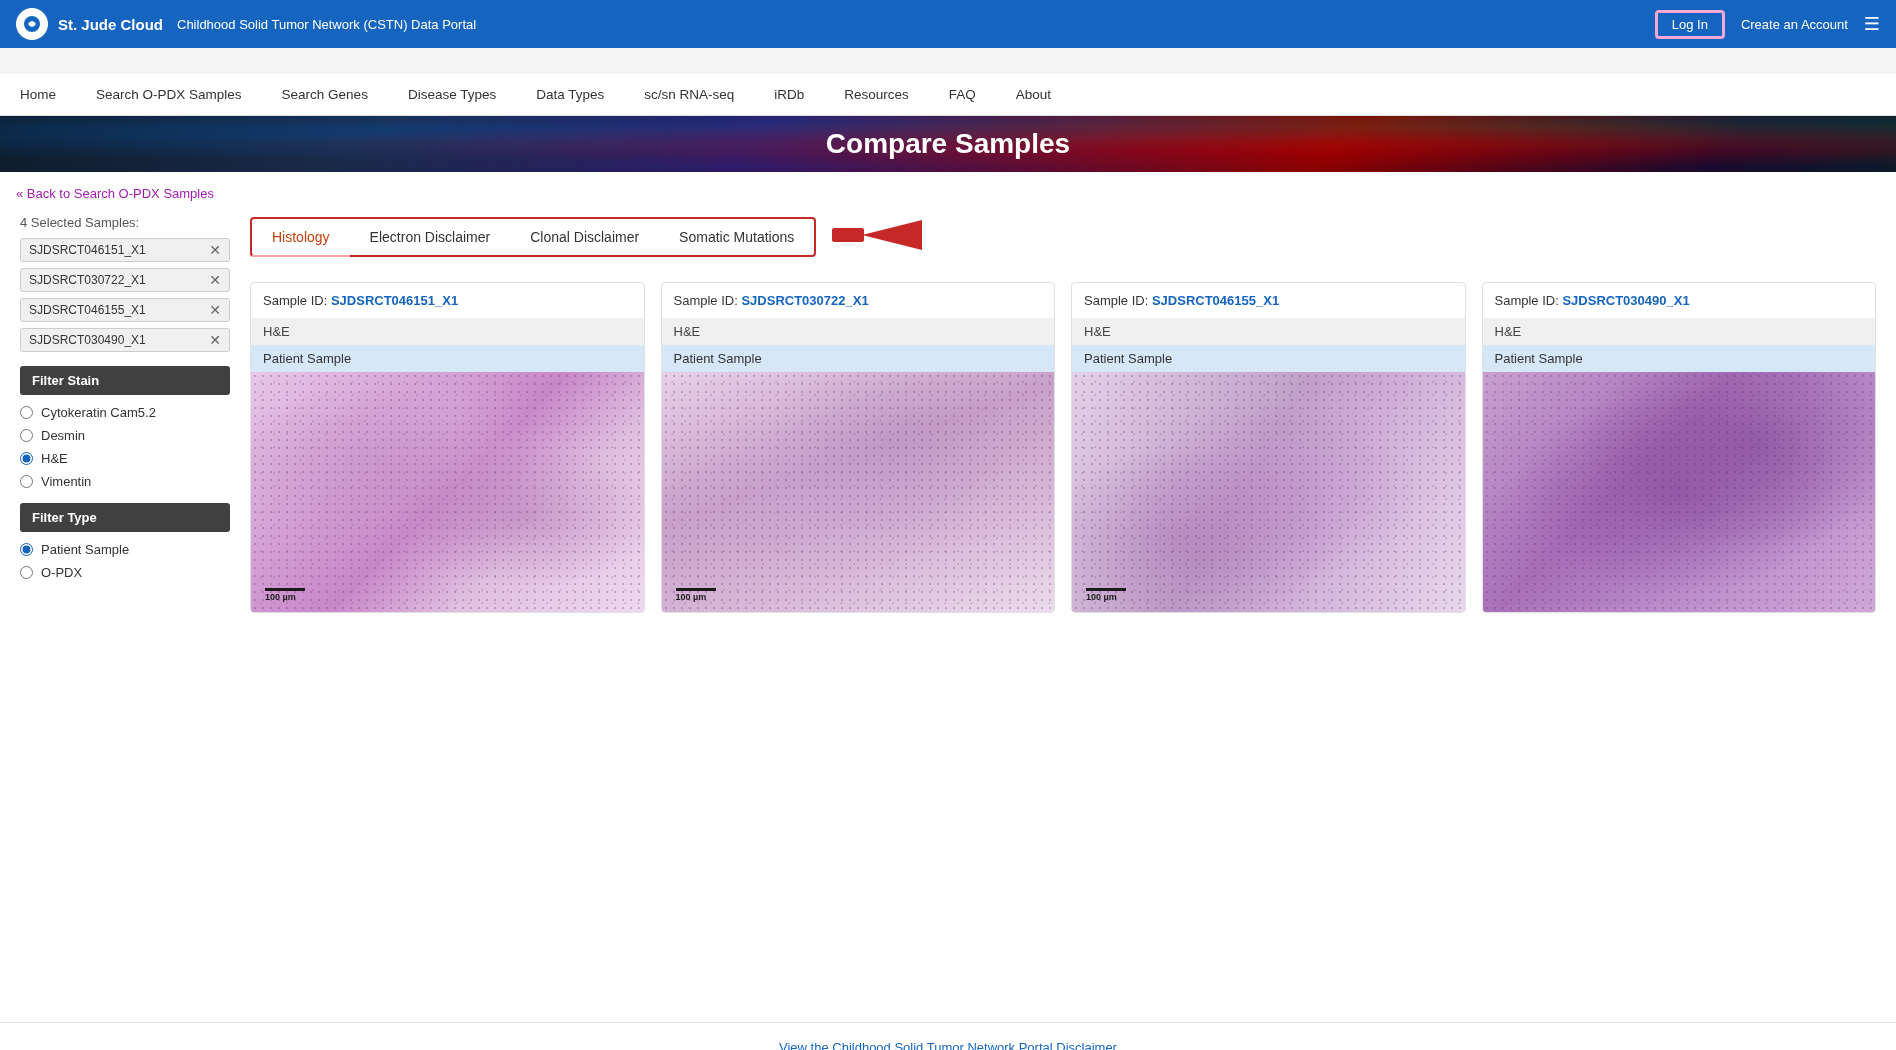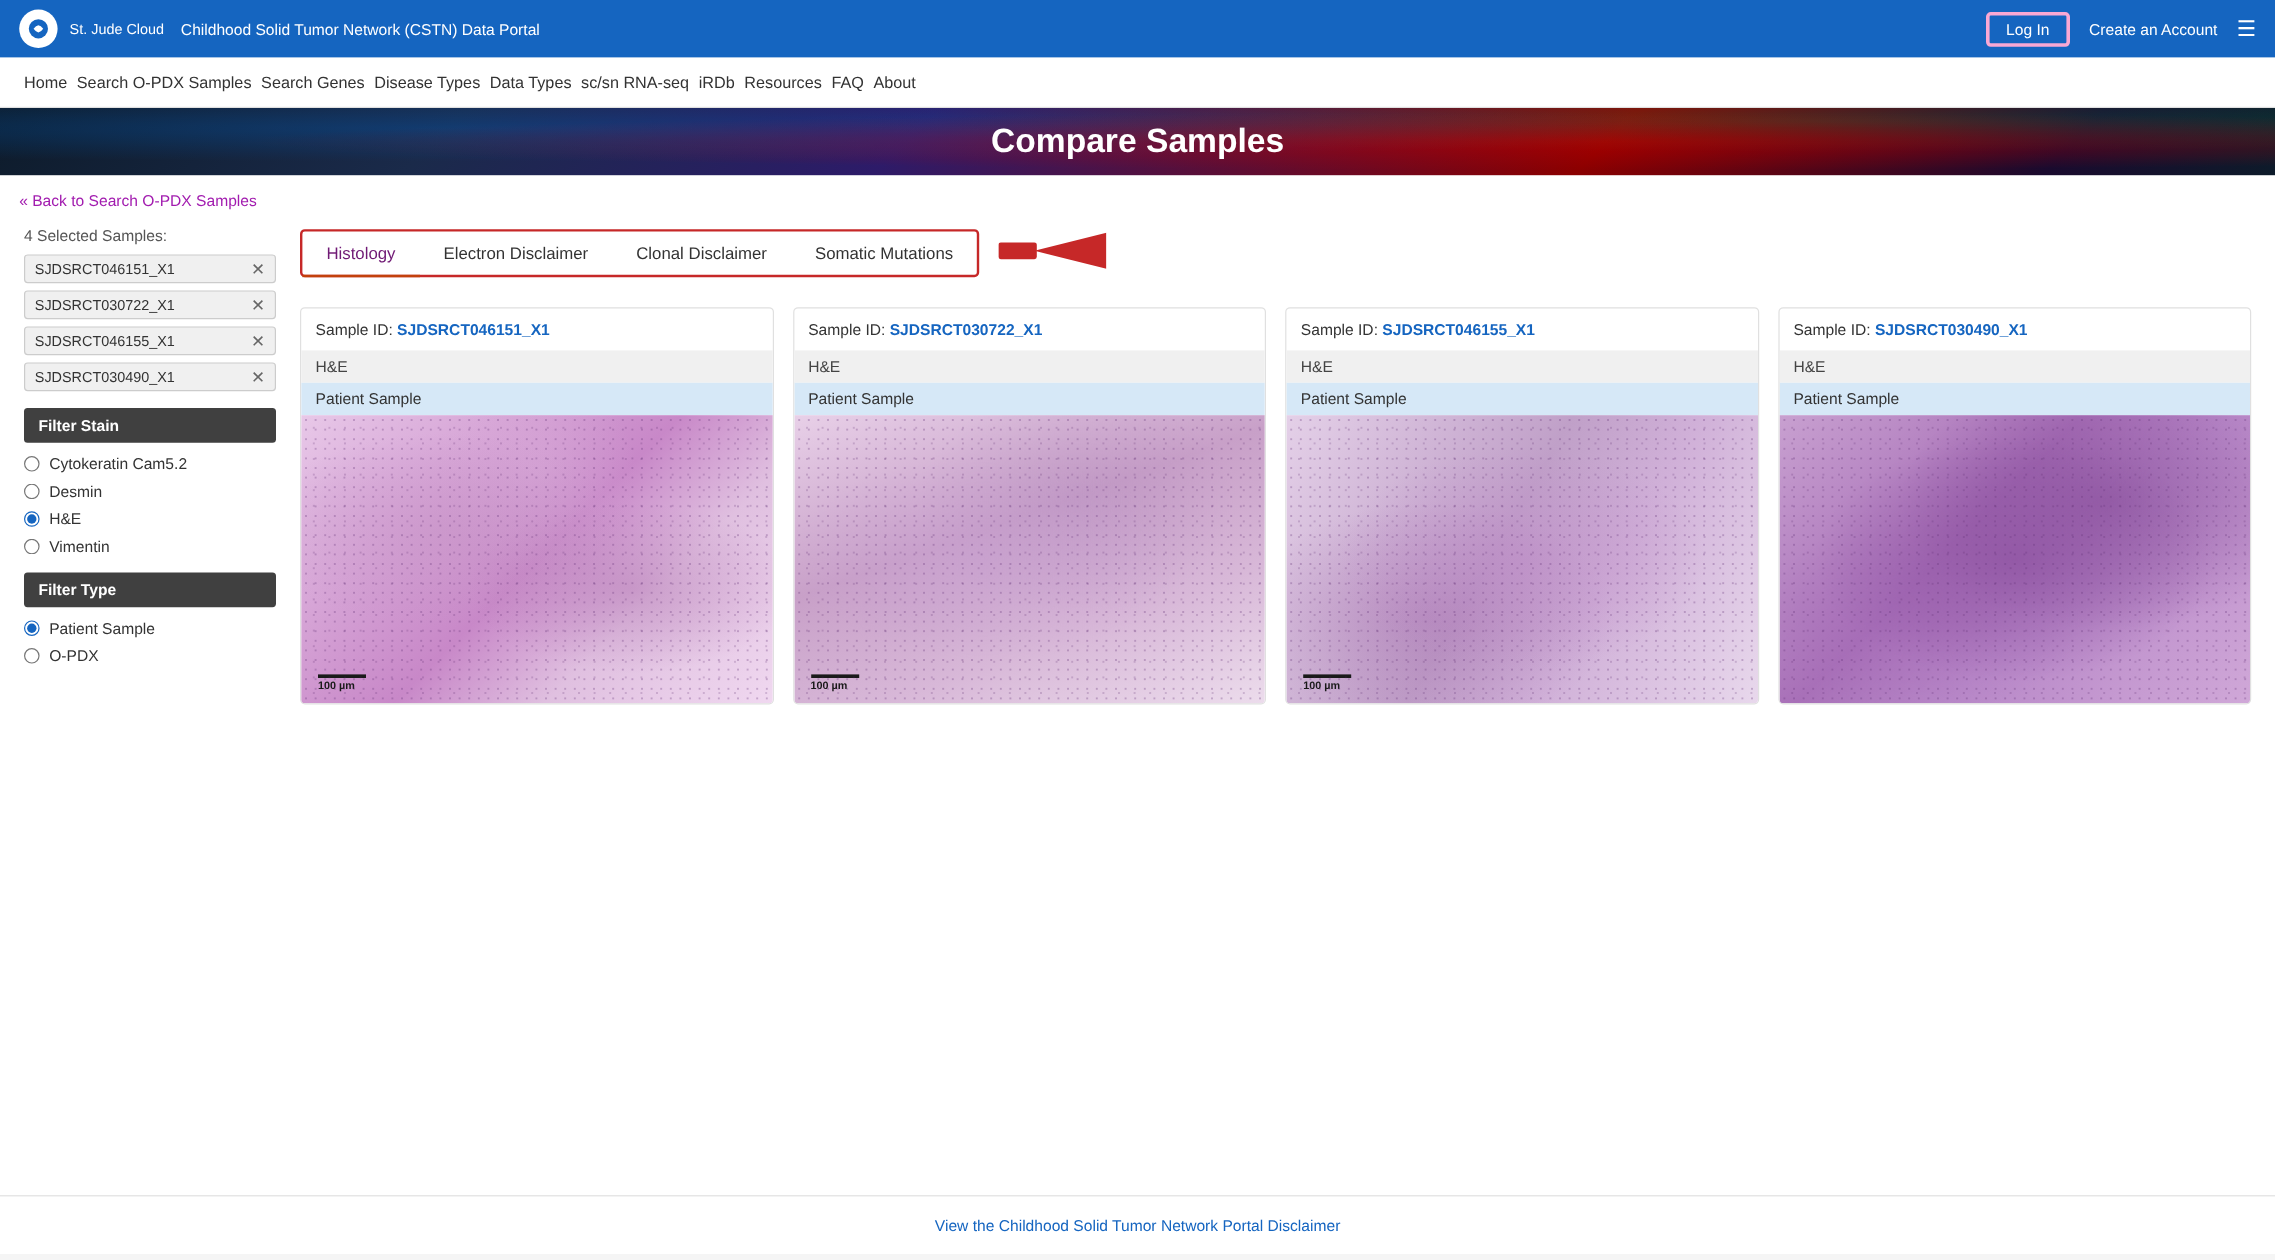--- a/index.html
+++ b/index.html
@@ -22,21 +22,21 @@
     }
     .logo-icon {
       width: 32px;
       height: 32px;
       background: white;
       border-radius: 50%;
       display: flex; align-items: center; justify-content: center;
       flex-shrink: 0;
     }
     .logo-icon svg { width: 20px; height: 20px; }
-    .top-bar-title { font-size: 12px; font-weight: 400; }
+    .top-bar-title { font-size: 15px; font-weight: 700; }
     .top-bar-subtitle { font-size: 13px; font-weight: 400; margin-left: 4px; }
     .top-bar-right {
       margin-left: auto;
       display: flex;
       align-items: center;
       gap: 16px;
     }
     .btn-login {
       border: 3px solid #f9a8d4;
       color: white;
@@ -56,21 +56,22 @@
     .hamburger { color: white; font-size: 18px; cursor: pointer; }
 
     
     .nav-bar {
       background: white;
       border-bottom: 1px solid #e0e0e0;
       display: flex;
       align-items: center;
       padding: 0 20px;
       height: 42px;
-      gap: 8px;
+      gap: 40px;
+      margin-top: 26px;
     }
     .nav-item {
       font-size: 13.5px;
       color: #333;
       cursor: pointer;
       padding: 12px 0;
       text-decoration: none;
       white-space: nowrap;
     }
 
@@ -188,22 +189,22 @@
     .tab {
       padding: 10px 20px;
       font-size: 14px;
       cursor: pointer;
       color: #333;
       white-space: nowrap;
       border-bottom: 2px solid transparent;
       margin-bottom: -2px;
     }
     .tab.active {
-      color: #701a75;
-      border-bottom: 2px solid #c2410c;
+      color: #c2410c;
+      border-bottom: 2px solid #fca5a5;
       font-weight: 500;
     }
 
     
     .samples-grid {
       display: grid;
       grid-template-columns: repeat(4, 1fr);
       gap: 16px;
     }
     .sample-col {

